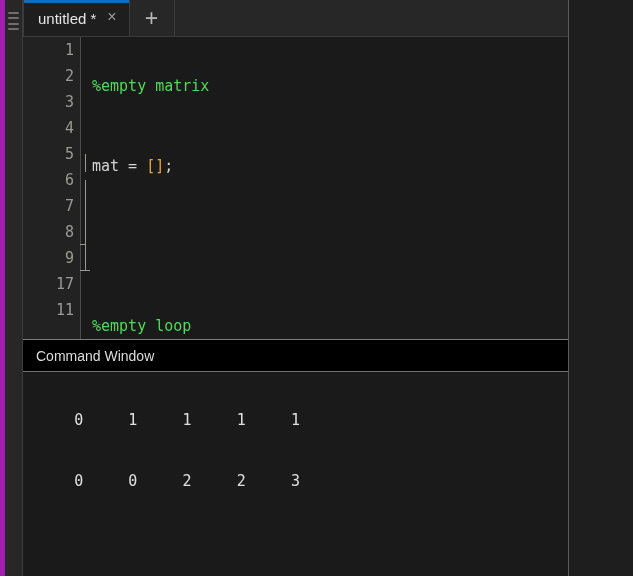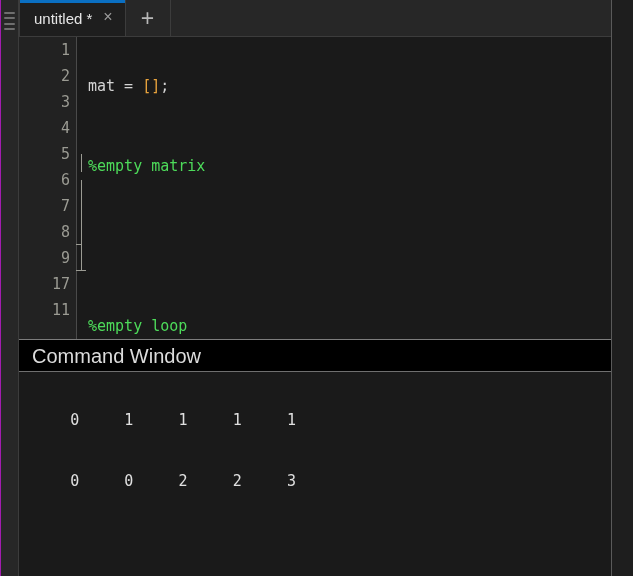--- a/index.html
+++ b/index.html
@@ -10,25 +10,25 @@
   }
   body {
     width: 633px;
     height: 576px;
     overflow: hidden;
     font-family: "Liberation Sans", sans-serif;
     -webkit-font-smoothing: antialiased;
   }
   .app {
     position: relative;
-    width: 612px;
+    width: 569px;
     height: 576px;
     background: #1d4ed8;
     box-sizing: border-box;
-    border-left: 1px solid #a21caf;
+    border-left: 5px solid #a21caf;
     border-right: 1px solid #5a5a5a;
     display: flex;
     flex-direction: column;
   }
 
   
   .rail {
     position: absolute;
     left: 0;
     top: 0;
@@ -181,21 +181,21 @@
     min-height: 32px;
     background: #000000;
     border-bottom: 1px solid #6f6f6f;
     display: flex;
     align-items: center;
     padding-left: 13px;
     box-sizing: border-box;
   }
   .cw-title {
     color: #dcdcdc;
-    font-size: 20px;
+    font-size: 14px;
     line-height: 1;
   }
   .cw-body {
     margin-left: 18px;
     flex: 1;
     background: #1a1a1a;
     font-family: "DejaVu Sans Mono", monospace;
     font-size: 15px;
     white-space: pre;
     overflow: hidden;
@@ -247,23 +247,23 @@
       <div class="gline">11</div>
 
       <div class="foldline" style="top:117px;height:18px;"></div>
       <div class="foldline" style="top:143px;height:90px;"></div>
       <div class="foldtick" style="left:62px;top:233px;"></div>
       <div class="foldtick" style="left:57px;top:233px;width:5px;"></div>
       <div class="foldtick" style="left:57px;top:207px;"></div>
     </div>
 
     <div class="code">
+      <div class="cline"><span class="cmt">%empty matrix</span></div>
+
       <div class="cline"><span>mat</span><span> = </span><span class="brk">[</span><span class="brk">]</span><span>;</span></div>
-
-      <div class="cline"><span class="cmt">%empty matrix</span></div>
 
       <div class="cline"></div>
 
       <div class="cline"><span class="cmt">%empty loop</span></div>
 
       
 
       
 
       

